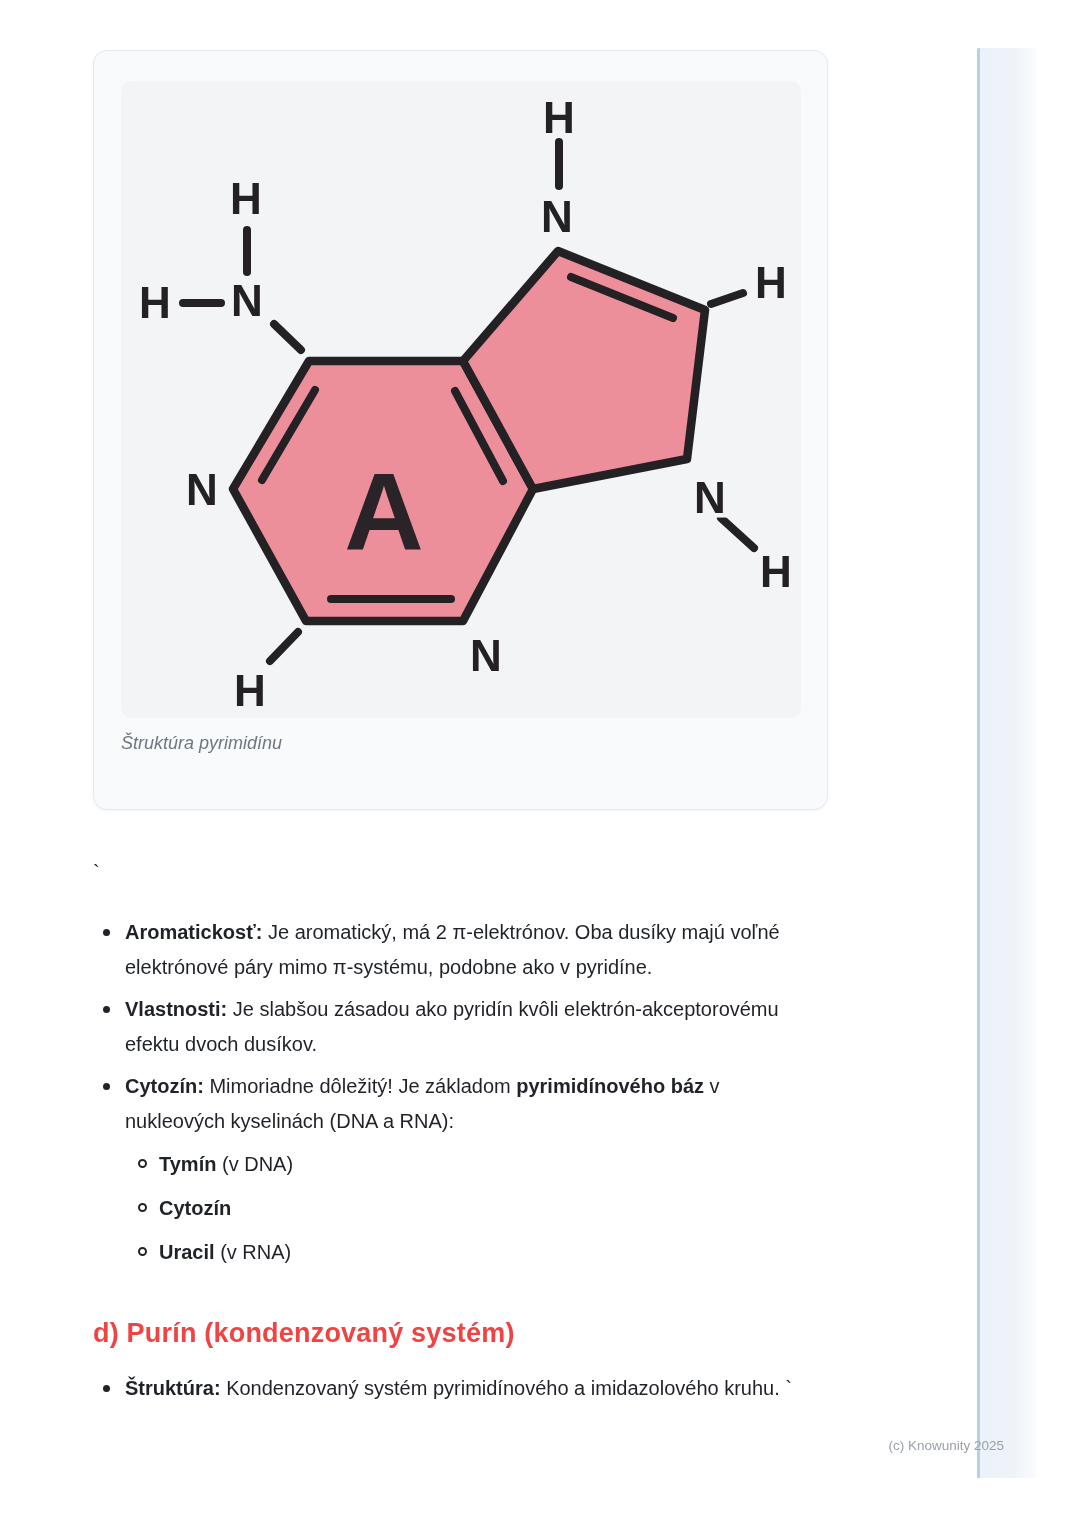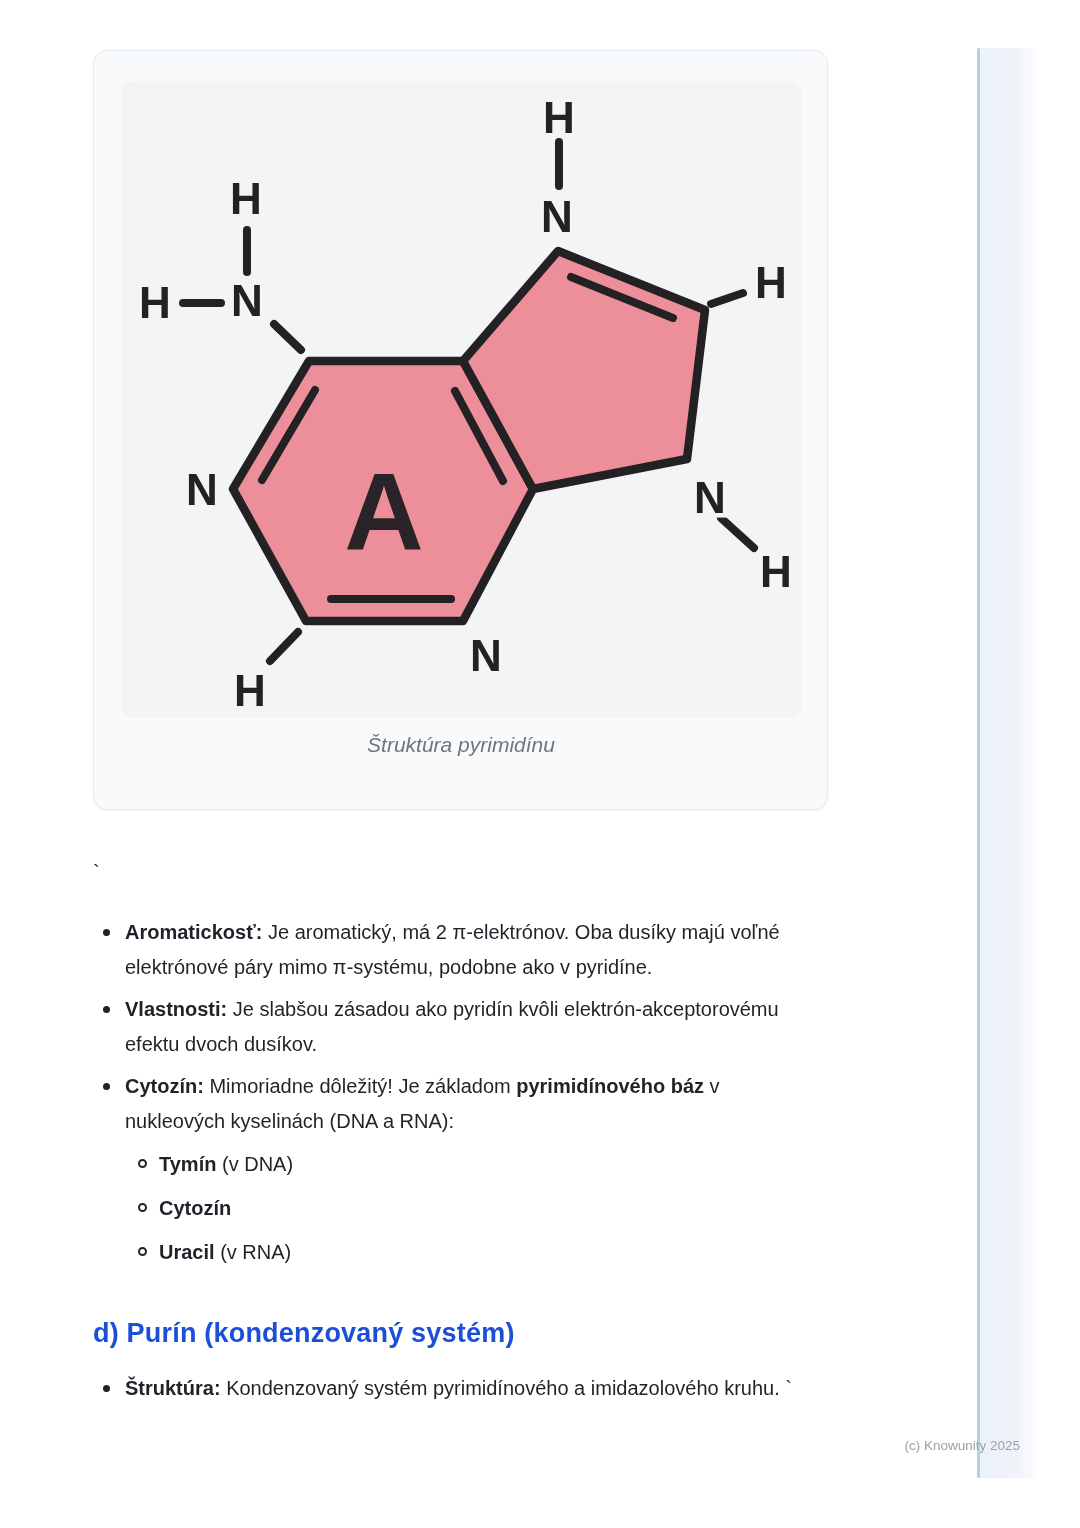--- a/index.html
+++ b/index.html
@@ -7,46 +7,46 @@
               font-family:"Liberation Sans", sans-serif; color:#1f2329; }
   .page { position:relative; width:1080px; height:1528px; background:#ffffff; }
 
   
   .card { position:absolute; left:93px; top:50px; width:735px; height:760px;
           background:#f8fafc; border:1px solid #e4eaf1; border-radius:14px;
           box-shadow:0 1px 3px rgba(30,50,90,.05); }
   .panel { position:absolute; left:27px; top:30px; width:680px; height:637px;
            background:#f3f4f6; border-radius:10px; overflow:hidden; }
   .panel svg { display:block; width:680px; height:637px; }
-  .caption { position:absolute; left:27px; top:682px; width:680px; text-align:center;
-             font-size:21px; font-style:italic; color:#6f7680; }
+  .caption { position:absolute; left:27px; top:682px; width:680px; text-align:left;
+             font-size:18px; font-style:italic; color:#6f7680; }
 
   
   .content { position:absolute; left:93px; top:855px; width:720px; font-size:20px; line-height:35px; }
   .tick { display:block; height:24px; font-size:20px; color:#1f2329; }
   .list { margin-top:36px; }
   .li { display:flex; margin-bottom:7px; }
   .dot { flex:0 0 7px; width:7px; height:7px; border-radius:50%; background:#1f2329;
          margin:14px 15px 0 10px; }
   .circ { flex:0 0 9px; width:9px; height:9px; border:2px solid #1f2329; border-radius:50%;
           background:transparent; margin:12px 12px 0 45px; }
   .txt { flex:1; max-width:685px; }
   .txt b { font-weight:700; }
   .sublist { margin-top:8px; }
   .sublist .li { margin-bottom:9px; }
-  h2.heading { font-size:27px; font-weight:700; color:#1d4ed8; margin-top:46px; letter-spacing:.2px; }
+  h2.heading { font-size:27px; font-weight:700; color:#ef4444; margin-top:46px; letter-spacing:.2px; }
   .last-li { margin-top:20px; }
 
   
   .band { position:absolute; left:977px; top:48px; width:59px; height:1430px;
           border-left:3px solid #b7d0ea; border-radius:2px 0 0 0;
           background:linear-gradient(90deg,#edf1f8 0%, #eef2f9 55%, #f9fbfd 100%); }
 
   
-  .copyright { position:absolute; right:60px; top:1438px; font-size:13.5px; color:#9aa1a9; }
+  .copyright { position:absolute; right:76px; top:1438px; font-size:13.5px; color:#9aa1a9; }
 </style>
 </head>
 <body>
 
 <div class="page">
 
   <div class="card">
     <div class="panel">
       <svg viewBox="120 80 680 637" font-family="Liberation Sans, sans-serif">
 

